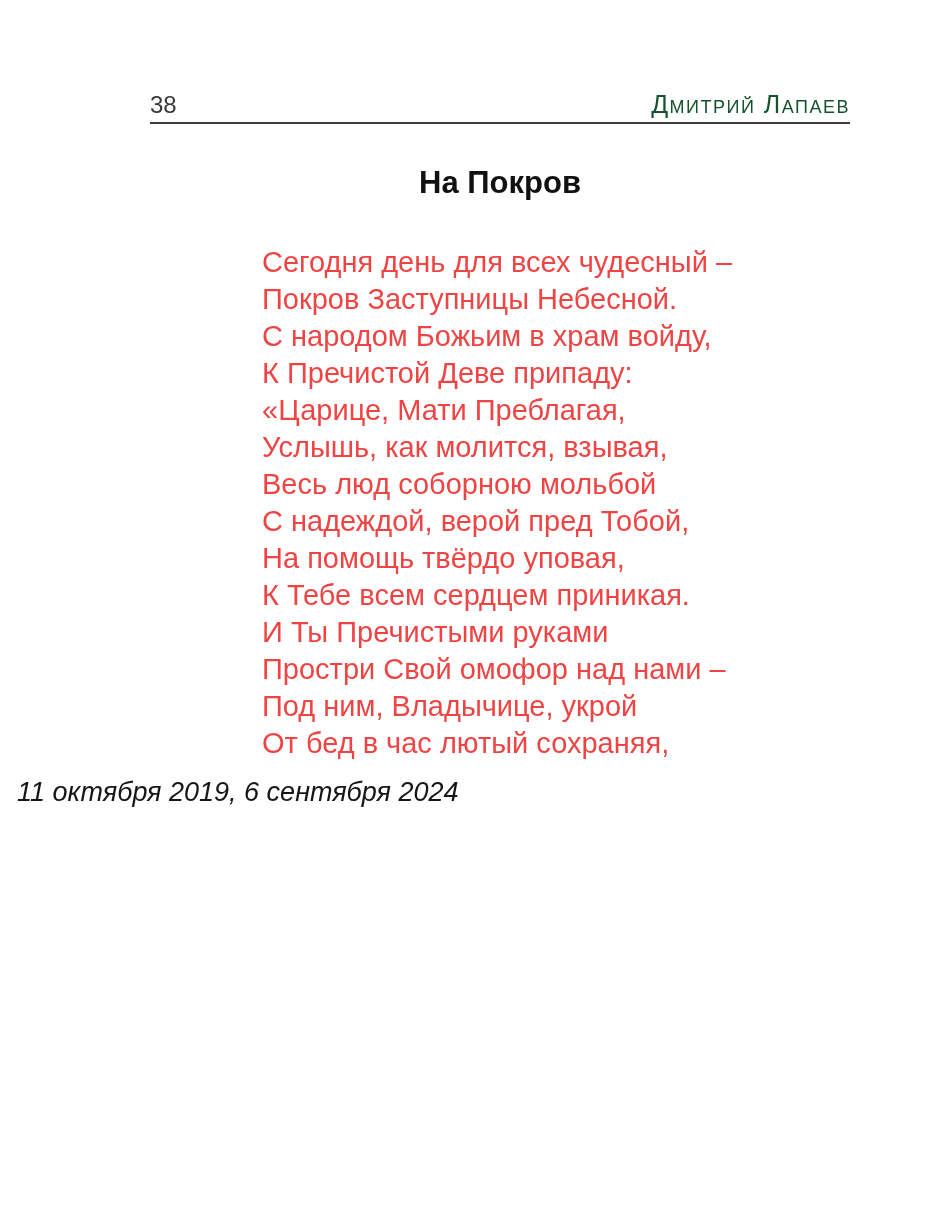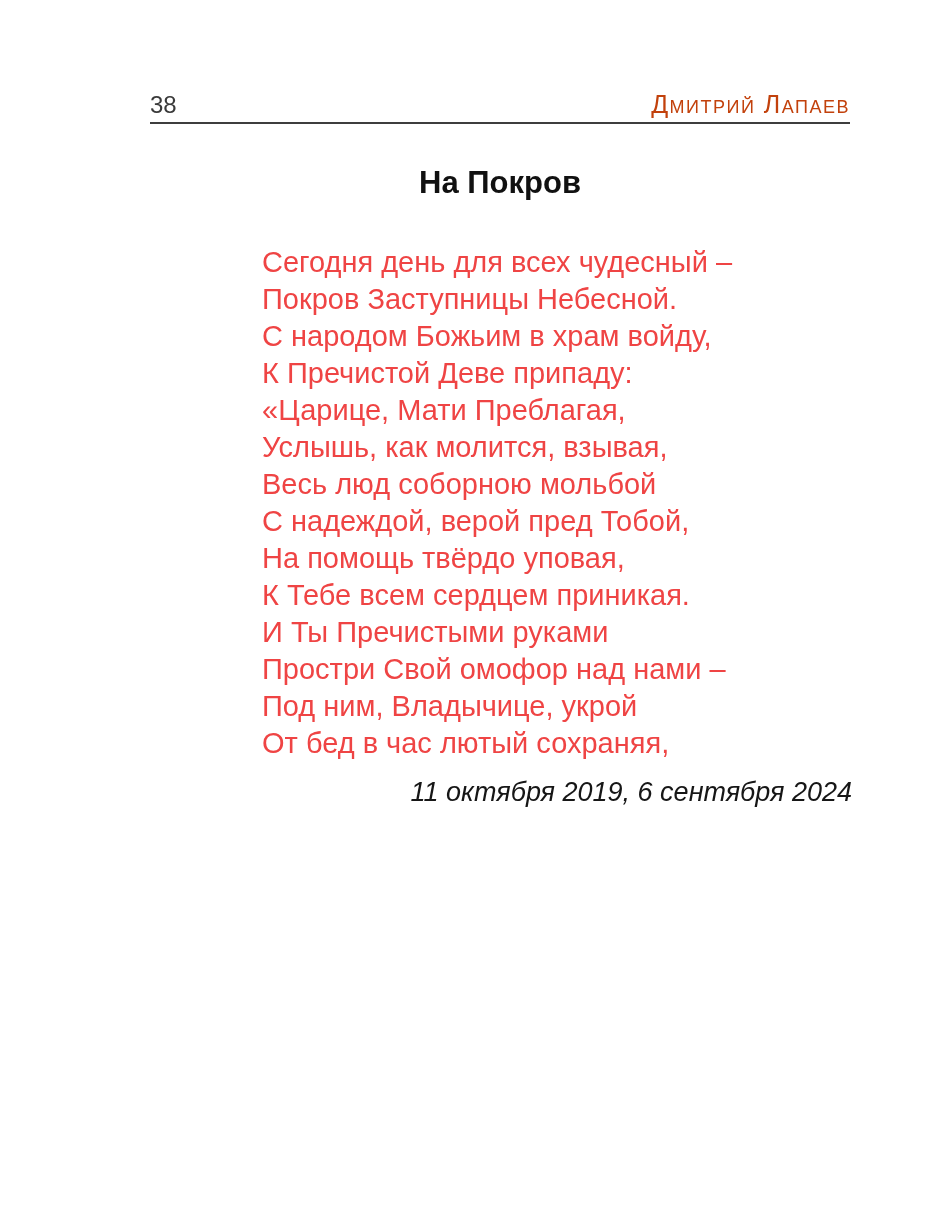--- a/index.html
+++ b/index.html
@@ -28,21 +28,21 @@
   }
   .page-number {
     font-size: 24px;
     color: #3a3a3a;
     line-height: 1;
   }
   .author-name {
     font-variant: small-caps;
     font-size: 25px;
     letter-spacing: 1.5px;
-    color: #c2410c;
+    color: #14532d;
     line-height: 1;
   }
   .poem-title {
     margin: 42px 102px 0 133px;
     text-align: center;
     font-weight: bold;
     font-size: 31px;
     color: #111111;
     line-height: 1.1;
   }
@@ -50,21 +50,21 @@
     margin: 44px 0 4px 245px;
     font-size: 29px;
     line-height: 37px;
     color: #ef4444;
   }
   .poem-line {
     white-space: pre;
   }
   .date-line {
     margin: 14px 100px 0 0;
-    text-align: right;
+    text-align: left;
     font-style: italic;
     font-size: 27px;
     color: #161616;
     line-height: 1.2;
   }
 </style>
 </head>
 <body>
 
 <div class="page">

